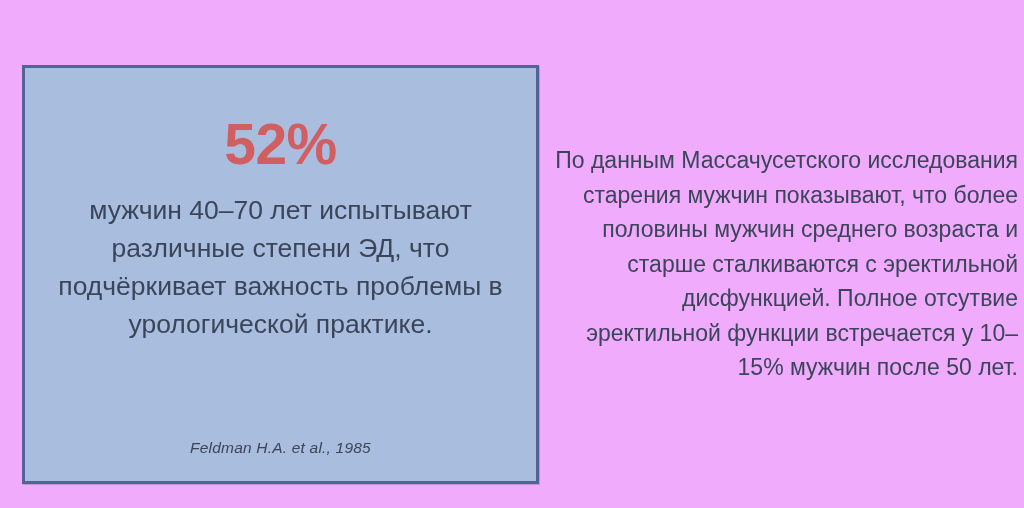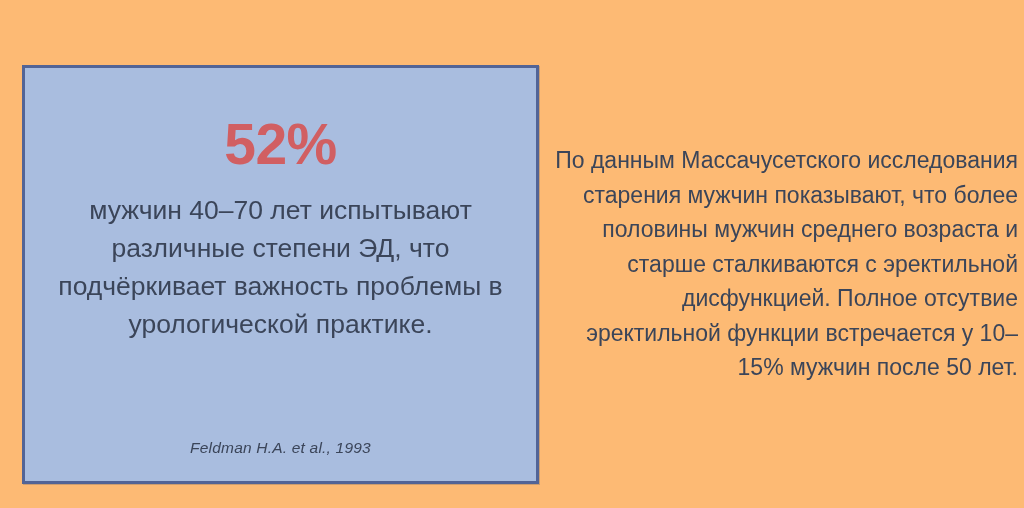--- a/index.html
+++ b/index.html
@@ -12,21 +12,21 @@
     height: 508px;
     background: #d4d7dc;
     font-family: "Liberation Sans", sans-serif;
     overflow: hidden;
   }
 
   #slide {
     position: relative;
     width: 1024px;
     height: 508px;
-    background: #fdba74;
+    background: #f0abfc;
   }
 
   
   #stat-box {
     position: absolute;
     left: 22px;
     top: 65px;
     width: 517px;
     height: 419px;
     box-sizing: border-box;
@@ -90,19 +90,19 @@
 
 <div id="slide">
 
   <div id="stat-box">
 
     <div id="stat-inner">
       <div id="stat-percent">52%</div>
       <div id="stat-text">мужчин 40–70 лет испытывают различные степени ЭД, что подчёркивает важность проблемы в урологической практике.</div>
     </div>
 
-    <div id="stat-citation">Feldman H.A. et al., 1993</div>
+    <div id="stat-citation">Feldman H.A. et al., 1985</div>
 
   </div>
 
   <div id="description">По данным Массачусетского исследования старения мужчин показывают, что более половины мужчин среднего возраста и старше сталкиваются с эректильной дисфункцией. Полное отсутвие эректильной функции встречается  у 10–15% мужчин после 50 лет.</div>
 
 </div>
 
 </body></html>

